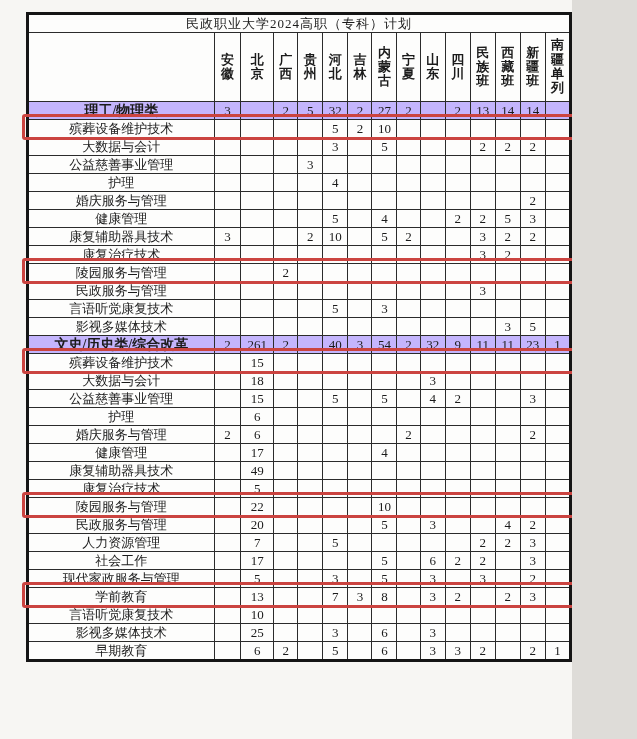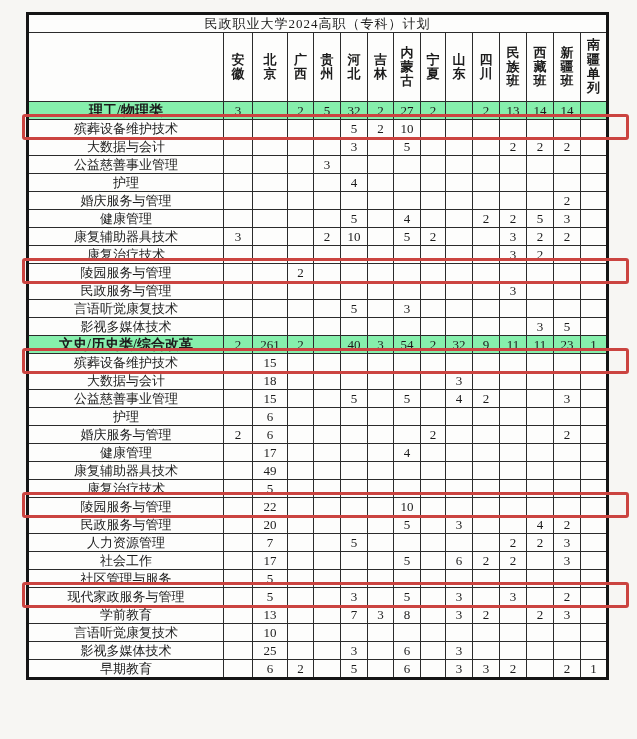--- a/index.html
+++ b/index.html
@@ -1,17 +1,17 @@
 <!DOCTYPE html>
 <html><head>
 <meta charset="utf-8">
 <style>
   html,body { margin:0; padding:0; background:#dedcd8; }
   .page {
-    width:637px; height:739px; position:relative; overflow:hidden;
+    width:572px; height:739px; position:relative; overflow:hidden;
     background:#f7f6f3;
     font-family:"Liberation Serif","DejaVu Serif",serif;
     color:#1b1b1b;
   }
   .table-wrap { position:absolute; left:26px; top:12px; }
   table.plan {
     border-collapse:collapse; table-layout:fixed;
     border:3px solid #151515; background:#fdfdfc;
   }
   table.plan td, table.plan th {
@@ -21,21 +21,21 @@
     overflow:hidden; white-space:nowrap;
     font-weight:normal;
   }
   td.title-cell { height:24px; font-weight:bold; font-size:16px; letter-spacing:1px; }
   tr.header-row th { height:68px; background:#fdfdfc; }
   .vtext {
     display:flex; flex-direction:column; align-items:center; justify-content:center;
     height:66px; font-size:13px; font-weight:bold; line-height:1.1; gap:0px;
   }
   td.label-cell { text-align:left; padding-left:4px; font-size:13.5px; }
-  tr.section td { background:#86efac; }
+  tr.section td { background:#c4b5fd; }
   tr.section td.label-cell { font-weight:bold; font-size:14px; }
   .red-box {
     position:absolute; border:3px solid #cb4440; border-radius:3px;
     pointer-events:none; z-index:5; background:transparent;
   }
 </style>
 </head>
 <body>
 
 <div class="page">
@@ -591,37 +591,20 @@
             <td class="val">5</td>
             <td class="val"></td>
             <td class="val">6</td>
             <td class="val">2</td>
             <td class="val">2</td>
             <td class="val"></td>
             <td class="val">3</td>
             <td class="val"></td>
           </tr>
           <tr class="data">
-            <td class="label-cell">社区管理与服务</td>
-            <td class="val"></td>
-            <td class="val">5</td>
-            <td class="val"></td>
-            <td class="val"></td>
-            <td class="val"></td>
-            <td class="val"></td>
-            <td class="val"></td>
-            <td class="val"></td>
-            <td class="val"></td>
-            <td class="val"></td>
-            <td class="val"></td>
-            <td class="val"></td>
-            <td class="val"></td>
-            <td class="val"></td>
-          </tr>
-          <tr class="data">
             <td class="label-cell">现代家政服务与管理</td>
             <td class="val"></td>
             <td class="val">5</td>
             <td class="val"></td>
             <td class="val"></td>
             <td class="val">3</td>
             <td class="val"></td>
             <td class="val">5</td>
             <td class="val"></td>
             <td class="val">3</td>

